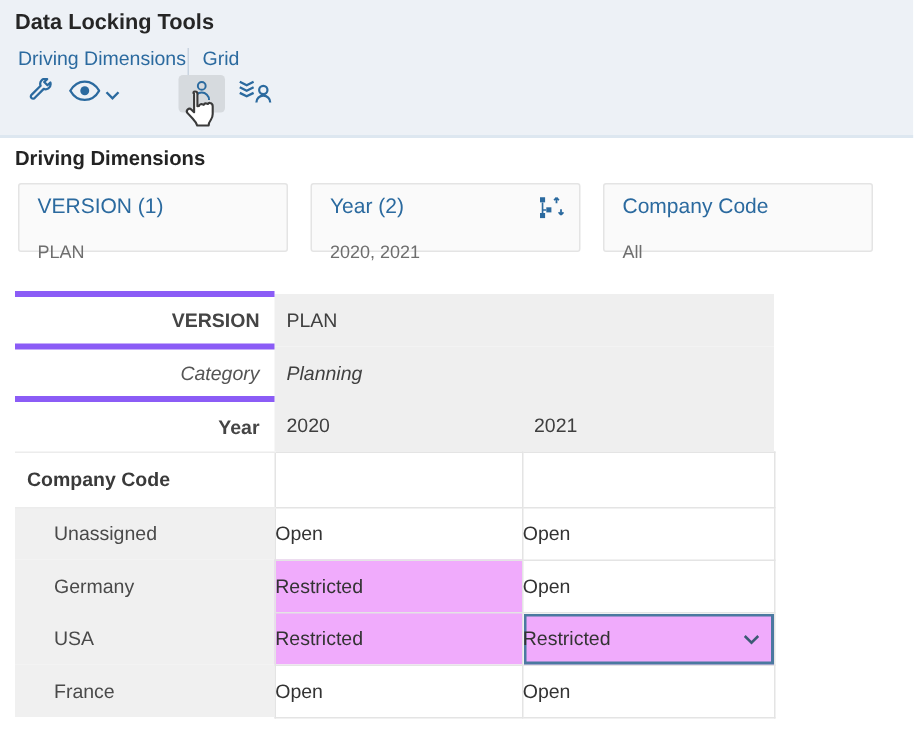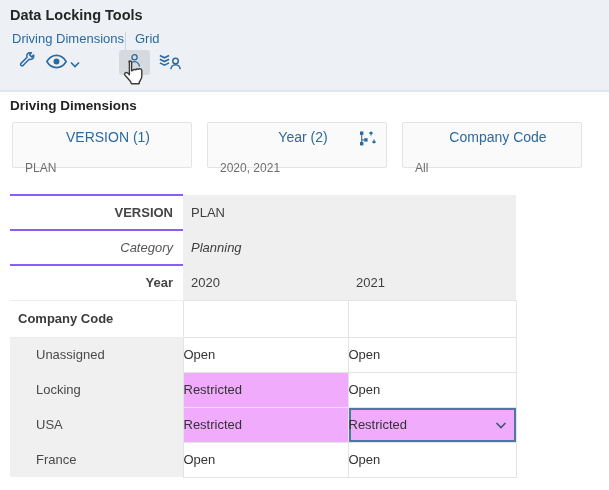--- a/index.html
+++ b/index.html
@@ -45,33 +45,33 @@
   
   .section-title {
     position:absolute; left:10px; top:98px;
     font-size:13.5px; font-weight:bold; color:#232323;
   }
   .card {
     position:absolute; top:122px; width:180px; height:46px;
     background:#fafafa; border:1px solid #e4e4e4; border-radius:2px; cursor:pointer;
   }
   .card-0 { left:12px; } .card-1 { left:207px; } .card-2 { left:402px; }
-  .card-title { margin:6px 0 16px 12px; font-size:14px; color:#2b6a9f;text-align:center; }
+  .card-title { margin:6px 0 16px 12px; font-size:14px; color:#2b6a9f; }
   .card-sub   { margin:1px 0 0 12px; font-size:12px; color:#6e6e6e; }
   .card-icon  { position:absolute; right:10px; top:7px; width:17px; height:17px; }
 
   
   .grid-wrap { position:absolute; left:10px; top:194px; }
   table { border-collapse:collapse; table-layout:fixed; width:506px; font-size:13px; color:#333; }
   tr { height:35px; }
   tr.group-row { height:37px; }
   td { padding:0; vertical-align:middle; }
   .rowlabel {
     text-align:right; padding-right:10px; background:#fff; color:#454545; font-weight:bold;
-    border-top:2px solid #8b5cf6; border-bottom:1px solid #ececec;
+    border-top:4px solid #8b5cf6; border-bottom:1px solid #ececec;
   }
   .rowlabel.it { font-style:italic; font-weight:normal; color:#555; }
   .grayblock { background:#efefef; padding-left:8px; color:#3f3f3f; border:none; }
   .grayblock.it { font-style:italic; }
   .grouplabel {
     font-weight:bold; color:#3a3a3a; padding-left:8px; background:#fff;
     border-top:1px solid #ececec; border-bottom:1px solid #ececec;
   }
   .memberlabel { background:#f0f0f0; padding-left:26px; color:#4a4a4a; }
   .val { border:1px solid #e4e4e4; text-align:left; background:#fff; cursor:pointer; }
@@ -191,21 +191,21 @@
         <td class="grouplabel">Company Code</td>
         <td class="val"></td>
         <td class="val"></td>
       </tr>
       <tr>
         <td class="memberlabel">Unassigned</td>
         <td class="val">Open</td>
         <td class="val">Open</td>
       </tr>
       <tr>
-        <td class="memberlabel">Locking</td>
+        <td class="memberlabel">Germany</td>
         <td class="val restricted">Restricted</td>
         <td class="val">Open</td>
       </tr>
       <tr>
         <td class="memberlabel">USA</td>
         <td class="val restricted">Restricted</td>
         <td class="val restricted selected">
           <span>Restricted</span>
           <span class="chev">
             <svg width="12" height="8" viewBox="0 0 12 8">

